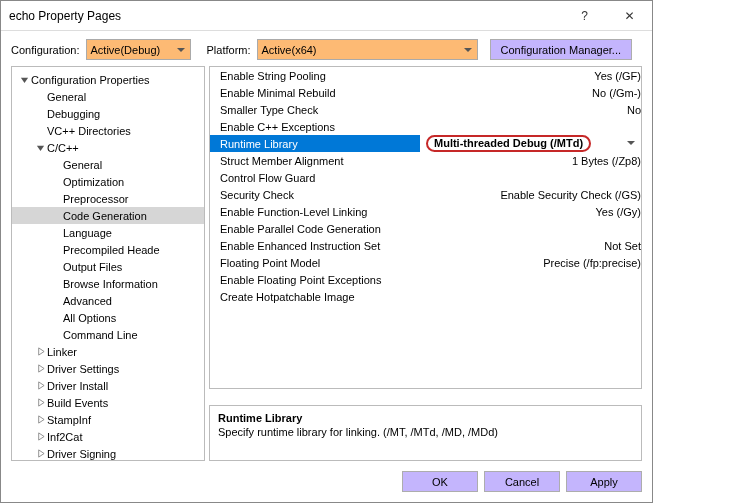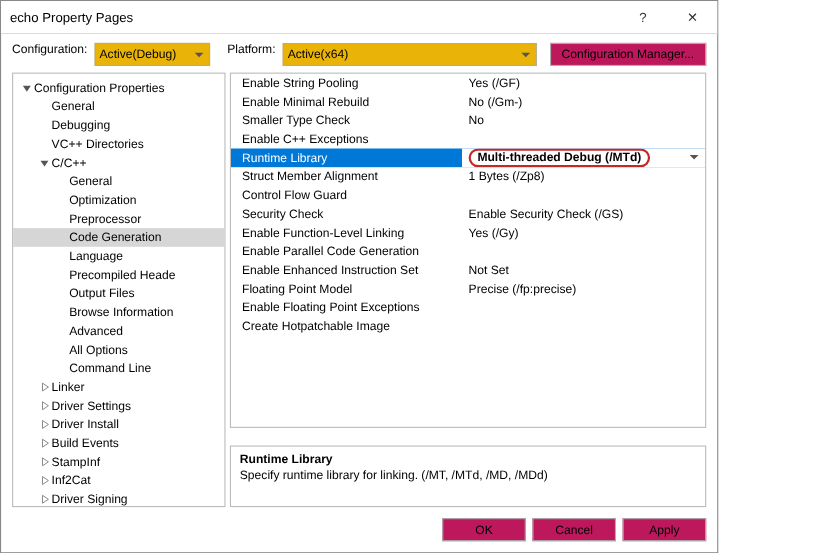--- a/index.html
+++ b/index.html
@@ -1,41 +1,41 @@
 <!DOCTYPE html>
 <html><head>
 <meta charset="utf-8">
 <style>
 * { box-sizing: border-box; font-family: "Segoe UI", Tahoma, sans-serif; font-size: 11px; }
 body { margin: 0; background: #fff; color: #000; }
 .window { width: 653px; height: 503px; border: 1px solid #888; display: flex; flex-direction: column; background: #fff; }
 .titlebar { height: 30px; background: #fff; display: flex; align-items: center; padding-left: 8px; border-bottom: 1px solid #ddd; }
 .titlebar .title { flex: 1; font-size: 12px; }
 .titlebar .winbtn { width: 45px; height: 30px; display: flex; align-items: center; justify-content: center; cursor: pointer; font-family: "Segoe UI Symbol", sans-serif; font-size: 12px; color: #333; }
-.config-row { padding: 8px 10px 6px 10px; display: flex; gap: 6px; }
+.config-row { padding: 8px 20px 6px 10px; display: flex; align-items: center; gap: 6px; }
 .config-row label { font-size: 11px; }
-.combo { border: 1px solid #aaa; background: #eab308; height: 21px; padding: 0 18px 0 4px; position: relative; font-size: 11px; display: flex; align-items: center; cursor: pointer; }
+.combo { border: 1px solid #aaa; background: #fdba74; height: 21px; padding: 0 18px 0 4px; position: relative; font-size: 11px; display: flex; align-items: center; cursor: pointer; }
 .combo::after { content: ""; position: absolute; right: 5px; top: 8px; border-left: 4px solid transparent; border-right: 4px solid transparent; border-top: 4px solid #555; }
-.btn { border: 1px solid #adadad; background: #be185d; height: 21px; padding: 0 10px; font-size: 11px; cursor: pointer; display: flex; align-items: center; }
+.btn { border: 1px solid #adadad; background: #c4b5fd; height: 21px; padding: 0 10px; font-size: 11px; cursor: pointer; display: flex; align-items: center; }
 .content { flex: 1; display: flex; padding: 0 10px 6px 10px; gap: 4px; min-height: 0; }
 .tree-pane { width: 194px; border: 1px solid #bbb; overflow-y: auto; overflow-x: hidden; padding: 4px 0; }
 .tree-node { display: flex; align-items: center; height: 17px; padding-right: 4px; cursor: pointer; white-space: nowrap; }
 .tree-node .pad { display: inline-block; }
 .tw { width: 12px; height: 12px; display: inline-flex; align-items: center; justify-content: center; margin-right: 1px; }
 .tw svg { width: 9px; height: 9px; }
 .tw.blank { width: 12px; }
 .tree-node.selected { background: #d6d6d6; }
 .tree-node .lbl { font-size: 11px; }
 .right-pane { flex: 1; display: flex; flex-direction: column; min-width: 0; gap: 12px; }
 .prop-grid { flex: 1; border: 1px solid #bbb; overflow: hidden; position: relative; }
 .prop-rows { position: absolute; inset: 0; overflow: auto; }
 .prop-row { display: flex; height: 17px; align-items: center; }
 .prop-row.sel { background: #0078d7; color: #fff; }
 .prop-name { width: 210px; padding-left: 10px; font-size: 11px; white-space: nowrap; overflow: hidden; }
-.prop-val { flex: 1; padding-left: 6px; font-size: 11px; white-space: nowrap; overflow: hidden; position: relative; }
+.prop-val { flex: 1; padding-left: 6px; font-size: 11px; white-space: nowrap; overflow: hidden; position: relative; text-align: right; }
 .prop-row.sel .prop-val { background: #fff; color: #000; display: flex; align-items: center; }
 .prop-row.sel .prop-val::after { content: ""; position: absolute; right: 6px; top: 6px; border-left: 4px solid transparent; border-right: 4px solid transparent; border-top: 4px solid #555; }
 .val-highlight { font-weight: bold; border: 2px solid #c62828; border-radius: 9px; padding: 0 6px; display: inline-block; line-height: 13px; }
 .desc-pane { border: 1px solid #bbb; margin-top: 4px; padding: 6px 8px; height: 56px; font-size: 11px; }
 .desc-pane .title { font-weight: bold; margin-bottom: 2px; }
 .footer { display: flex; justify-content: flex-end; gap: 6px; padding: 4px 10px 10px; }
 .footer .btn { width: 76px; justify-content: center; }
 ::-webkit-scrollbar { width: 16px; height: 16px; }
 ::-webkit-scrollbar-track { background: #f0f0f0; }
 ::-webkit-scrollbar-thumb { background: #c2c2c2; border: 1px solid #aaa; }

